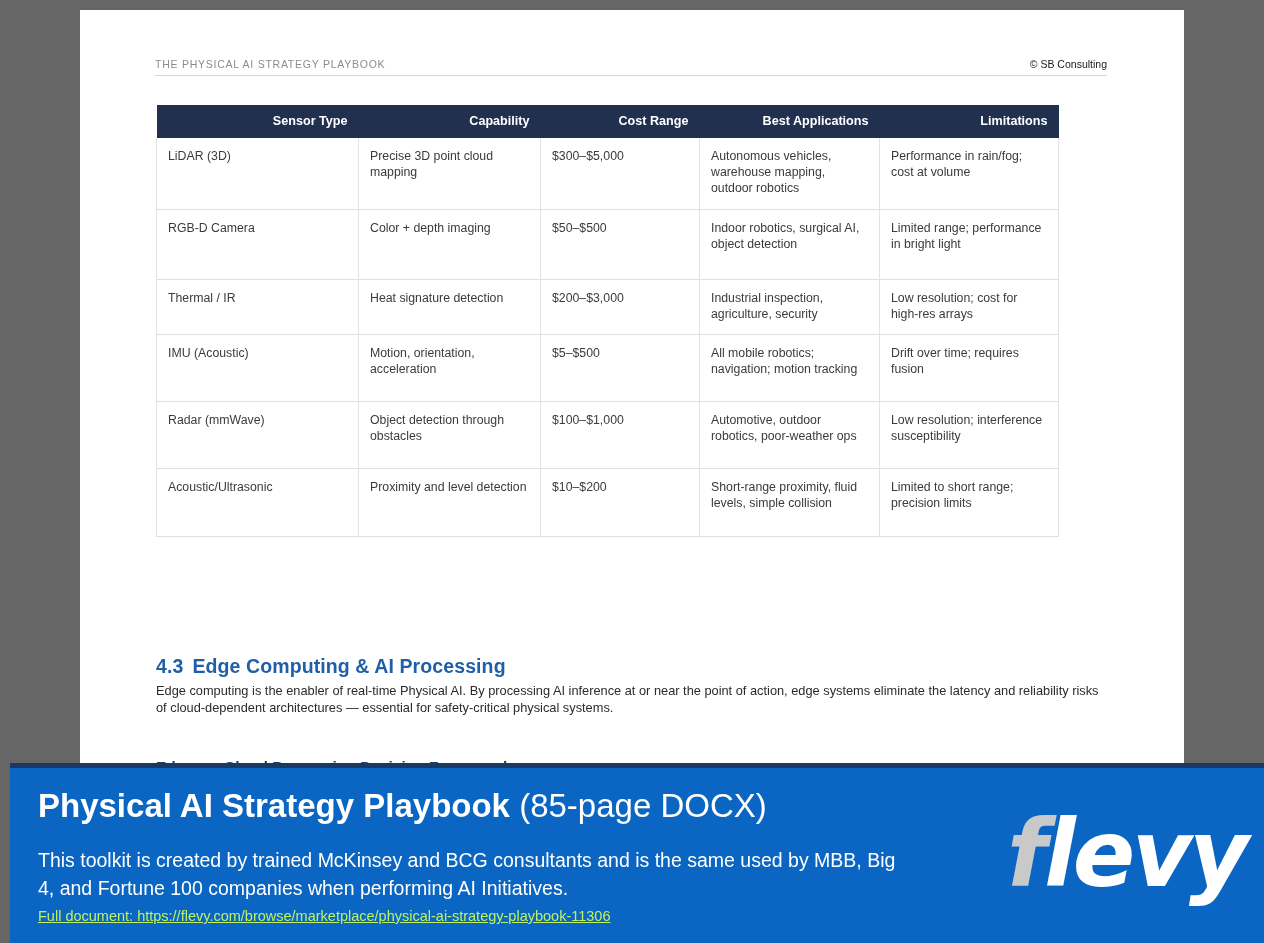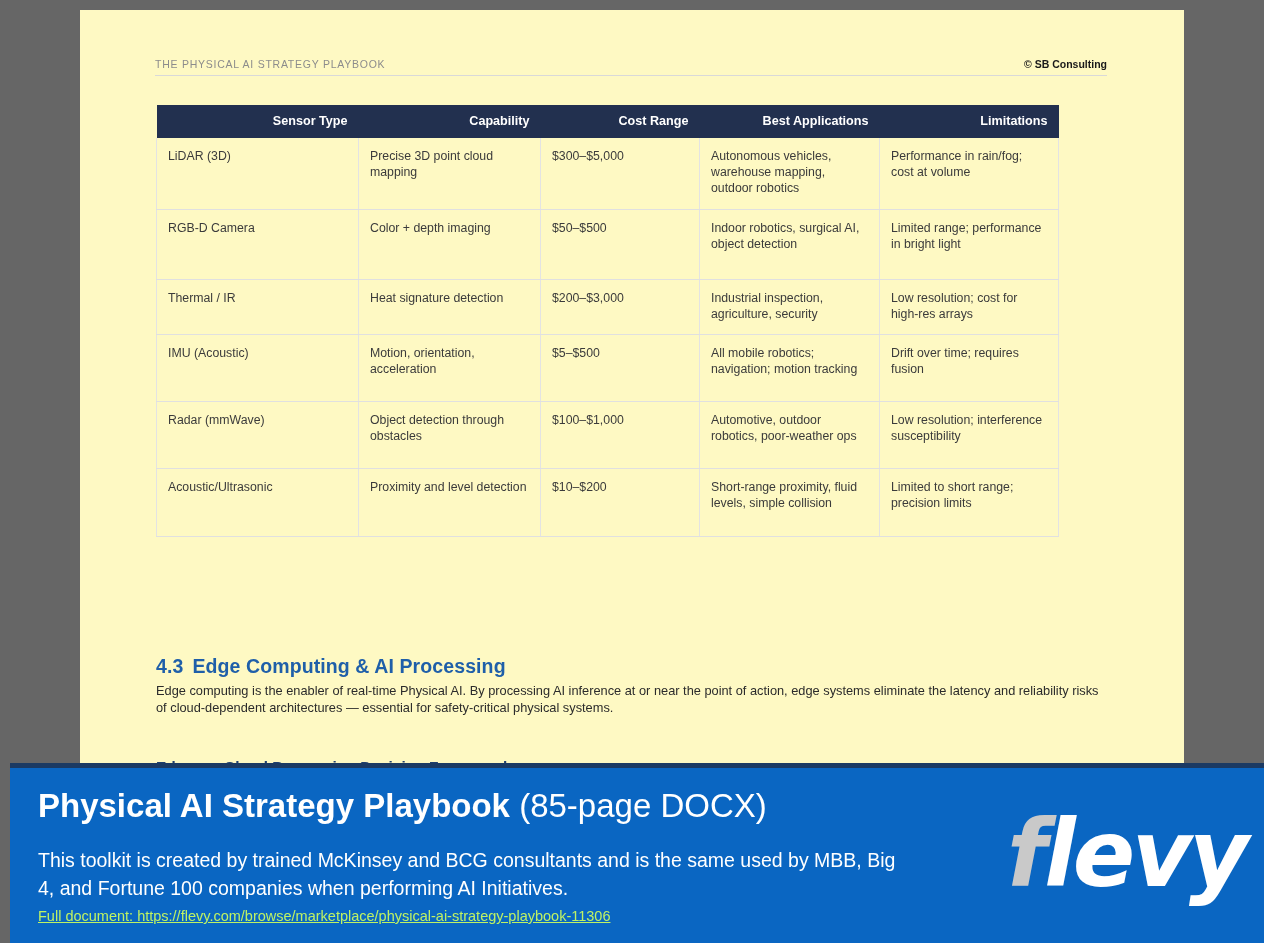--- a/index.html
+++ b/index.html
@@ -15,21 +15,21 @@
     width: 1264px; height: 943px;
     background: #666666;
     overflow: hidden;
   }
 
   
   #page {
     position: absolute;
     left: 80px; top: 10px;
     width: 1104px; height: 913px;
-    background: #fef9c3;
+    background: #ffffff;
     overflow: hidden;
   }
 
   
   .doc-header {
     position: absolute;
     left: 75px; top: 48px;
     width: 952px;
     display: flex;
     align-items: flex-end;
@@ -39,21 +39,21 @@
   }
   .doc-header-left {
     font-size: 10.5px;
     letter-spacing: 0.75px;
     color: #8c8c8c;
     font-weight: 400;
   }
   .doc-header-right {
     font-size: 10.5px;
     color: #1a1a1a;
-    font-weight: bold;
+    font-weight: normal;
   }
 
   
   .sensor-table {
     position: absolute;
     left: 76px; top: 95px;
     width: 902px;
     border-collapse: collapse;
     table-layout: fixed;
   }

